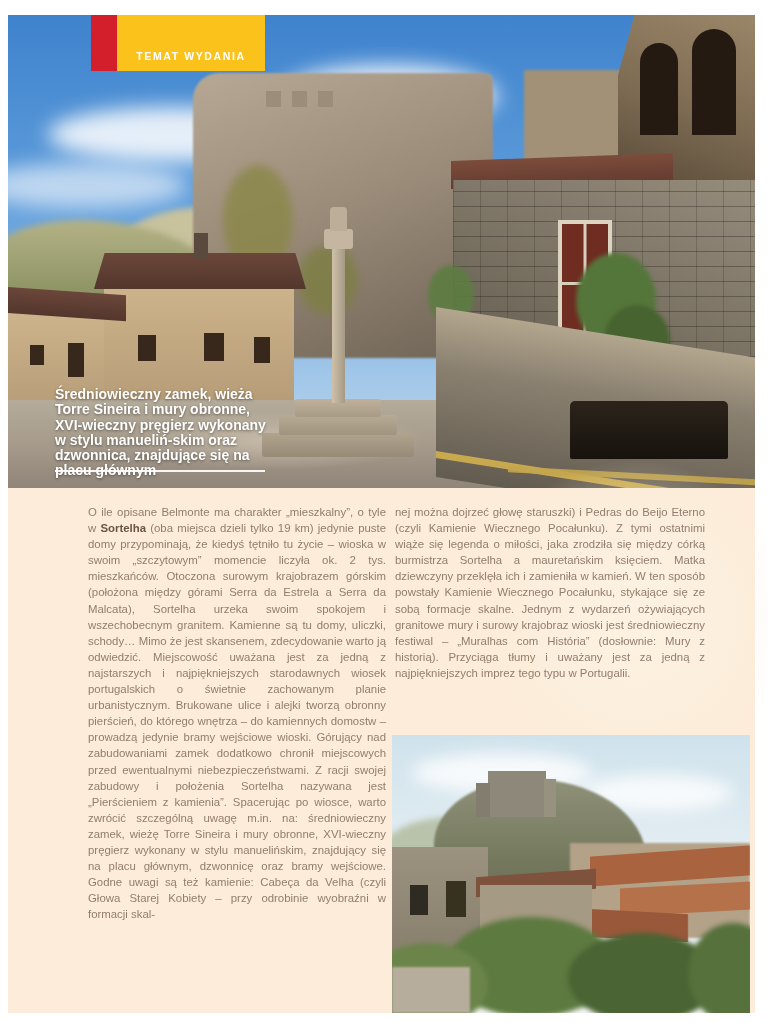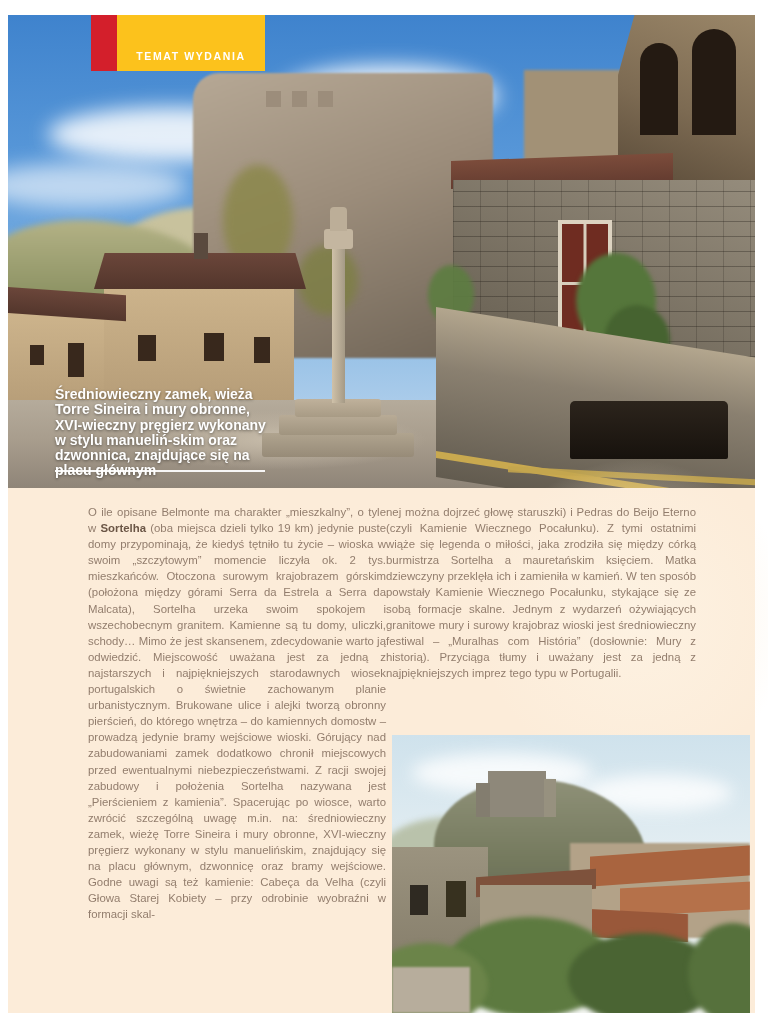--- a/index.html
+++ b/index.html
@@ -85,21 +85,21 @@
 
   
   .caption { position:absolute; left:47px; top:372px; width:214px; color:#ffffff; font-size:14px; font-weight:bold;
     line-height:15.3px; text-shadow:0 1px 3px rgba(0,0,0,.45); }
   .caption-rule { position:absolute; left:47px; top:455px; width:210px; height:2px; background:#ffffff; opacity:.92; }
 
   
   .content { position:absolute; left:8px; top:488px; width:747px; height:525px; background:#fcecd9; }
   .content .glow { position:absolute; right:-40px; top:-30px; width:320px; height:320px; border-radius:50%;
     background:radial-gradient(circle,#fdf2e2 0%, rgba(253,242,226,0) 70%); }
-  .cols { position:absolute; left:80px; top:16px; display:flex; }
+  .cols { position:absolute; left:80px; top:16px; display:flex; gap:9px; }
   .bodytext { font-size:11.4px; line-height:16.1px; color:#927d6d; text-align:justify; }
   .bodytext strong { color:#6b5646; }
   .col1 { width:298px; }
   .col2 { width:310px; }
 
   .photo-2 { position:absolute; left:384px; top:247px; width:358px; height:278px; overflow:hidden; background:#dce9ef; }
   .photo-2 .sky2 { position:absolute; inset:0; background:linear-gradient(180deg,#cfe2ec 0%,#e9f1f4 55%,#f3f5f1 100%); }
   .photo-2 .cl { position:absolute; background:#ffffff; border-radius:50%; filter:blur(8px); opacity:.8; }
   .photo-2 .cl.k1 { left:20px; top:18px; width:180px; height:40px; }
   .photo-2 .cl.k2 { left:190px; top:40px; width:150px; height:36px; }

